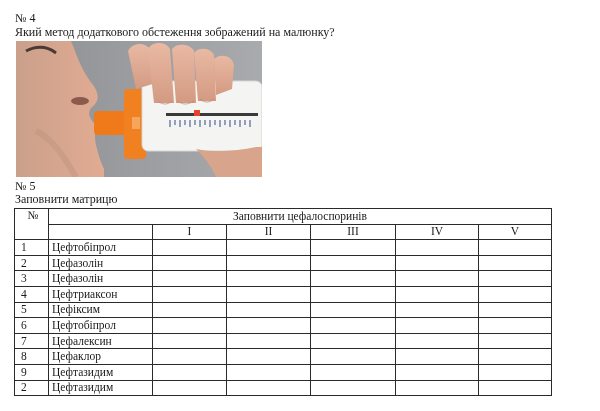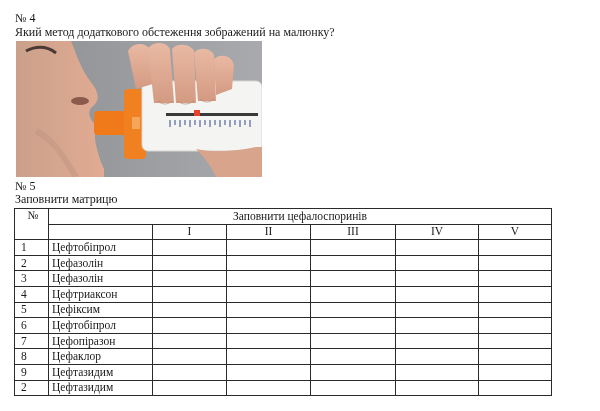--- a/index.html
+++ b/index.html
@@ -188,21 +188,21 @@
       <td class="c-num-body">6</td>
       <td>Цефтобіпрол</td>
       <td></td>
         <td></td>
         <td></td>
         <td></td>
         <td></td>
     </tr>
     <tr>
       <td class="c-num-body">7</td>
-      <td>Цефопіразон</td>
+      <td>Цефалексин</td>
       <td></td>
         <td></td>
         <td></td>
         <td></td>
         <td></td>
     </tr>
     <tr>
       <td class="c-num-body">8</td>
       <td>Цефаклор</td>
       <td></td>

